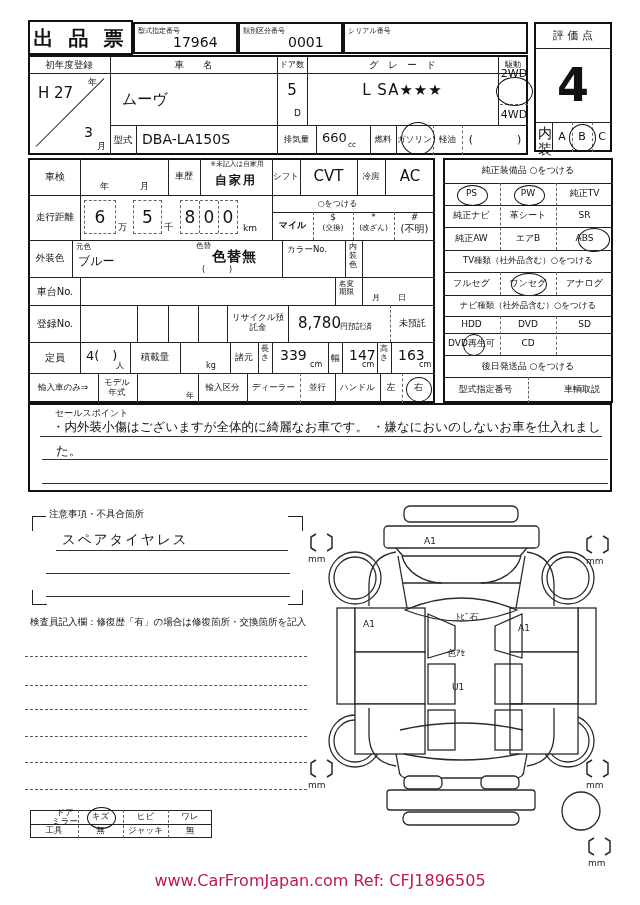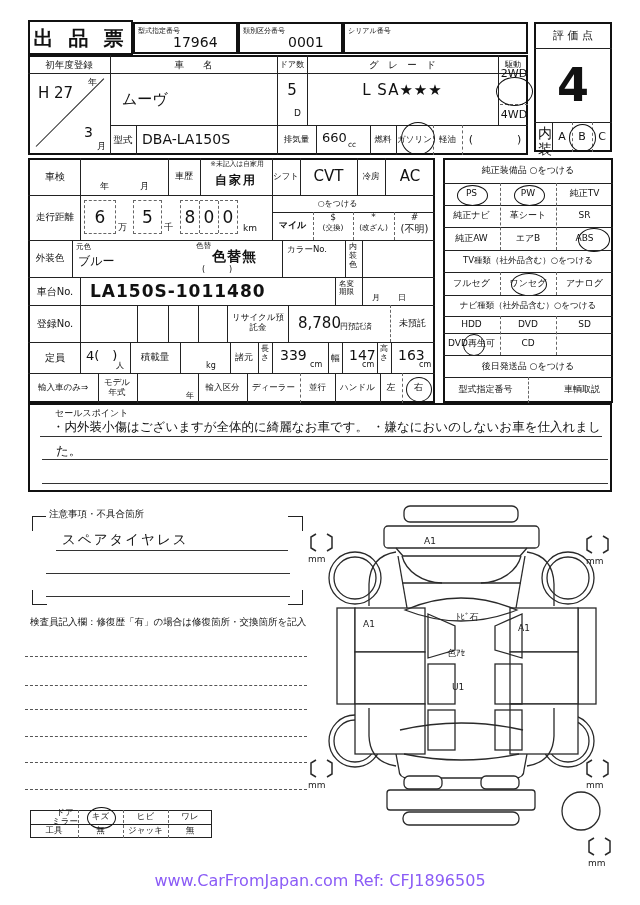--- a/index.html
+++ b/index.html
@@ -163,21 +163,20 @@
   <div class="c" style="left:212px;top:248px;font-size:14px;font-weight:bold;letter-spacing:1px;">色替無</div>
   <div class="c" style="left:202px;top:264px;font-size:8px;">(　　　)</div>
   <div class="vline" style="left:282px;top:240px;height:37px;"></div>
   <div class="c" style="left:287px;top:244px;font-size:8.5px;">カラーNo.</div>
   <div class="vline" style="left:345px;top:240px;height:37px;"></div>
   <div class="c wrap" style="left:349px;top:243px;width:10px;font-size:8px;">内装色</div>
   <div class="vline" style="left:362px;top:240px;height:37px;"></div>
 
   <div class="c f" style="left:30px;top:277px;width:50px;height:28px;font-size:10px;">車台No.</div>
   <div class="vline" style="left:80px;top:277px;height:28px;"></div>
-  <div class="c" style="left:90px;top:281px;font-size:17px;font-weight:bold;letter-spacing:1px;">LA150S-1011480</div>
   <div class="vline" style="left:335px;top:277px;height:28px;"></div>
   <div class="c wrap" style="left:339px;top:280px;width:18px;font-size:7.5px;">名変期限</div>
   <div class="vline" style="left:362px;top:277px;height:28px;"></div>
   <div class="c" style="left:372px;top:292px;font-size:8px;">月</div>
   <div class="c" style="left:398px;top:292px;font-size:8px;">日</div>
 
   <div class="c f" style="left:30px;top:305px;width:50px;height:37px;font-size:10px;">登録No.</div>
   <div class="vline" style="left:80px;top:305px;height:37px;"></div>
   <div class="vline" style="left:137px;top:305px;height:37px;"></div>
   <div class="vline" style="left:168px;top:305px;height:37px;"></div>
@@ -401,15 +400,15 @@
         <text x="152" y="192">U1</text>
         <text x="8" y="64">mm</text>
         <text x="286" y="66">mm</text>
         <text x="8" y="290">mm</text>
         <text x="286" y="290">mm</text>
         <text x="288" y="368">mm</text>
       </g>
     </svg>
   </div>
 
-  <div class="c f" style="left:0px;top:868px;width:640px;height:26px;font-size:16px;color:#8b5cf6;">www.CarFromJapan.com Ref: CFJ1896505</div>
+  <div class="c f" style="left:0px;top:868px;width:640px;height:26px;font-size:16px;color:#be185d;">www.CarFromJapan.com Ref: CFJ1896505</div>
 
 </div>
 
 </body></html>

